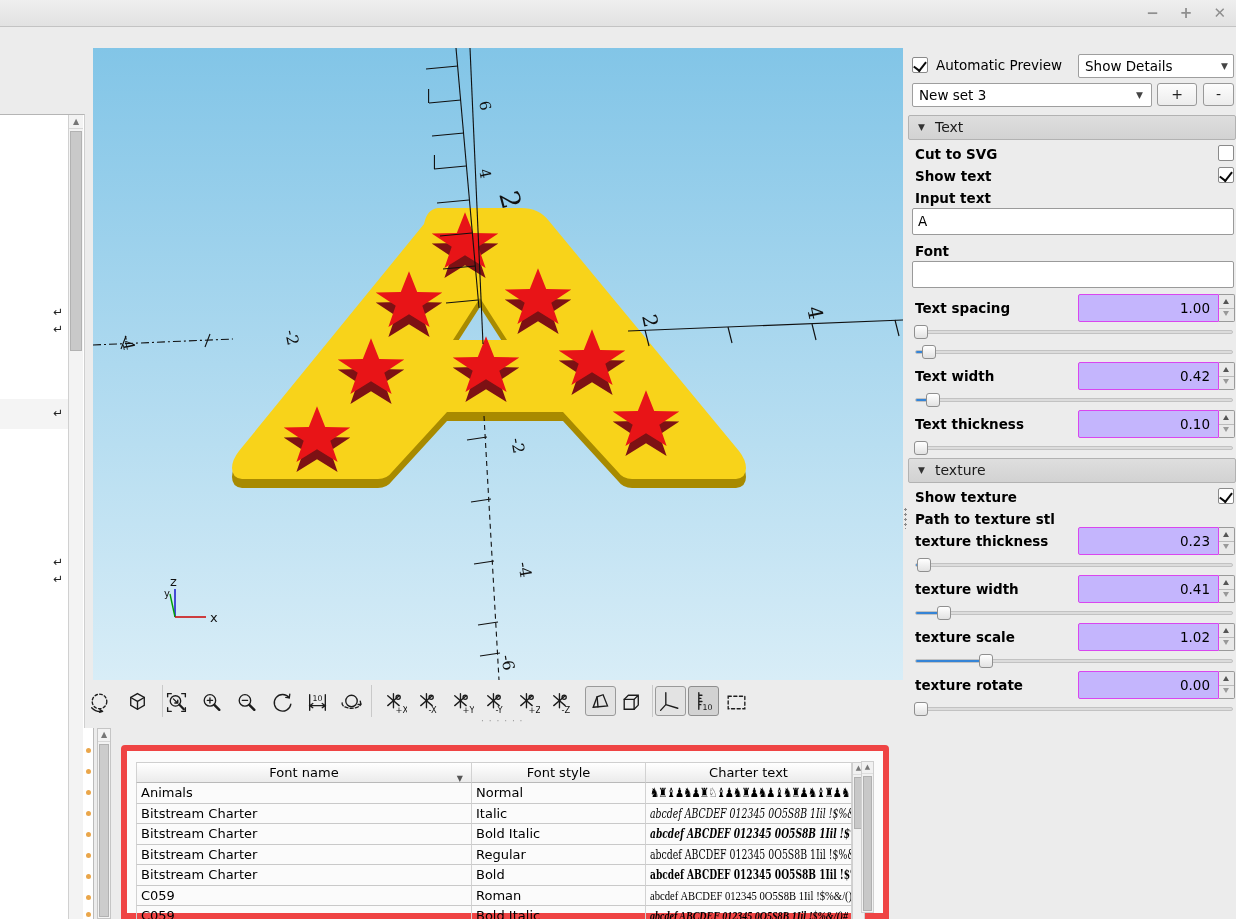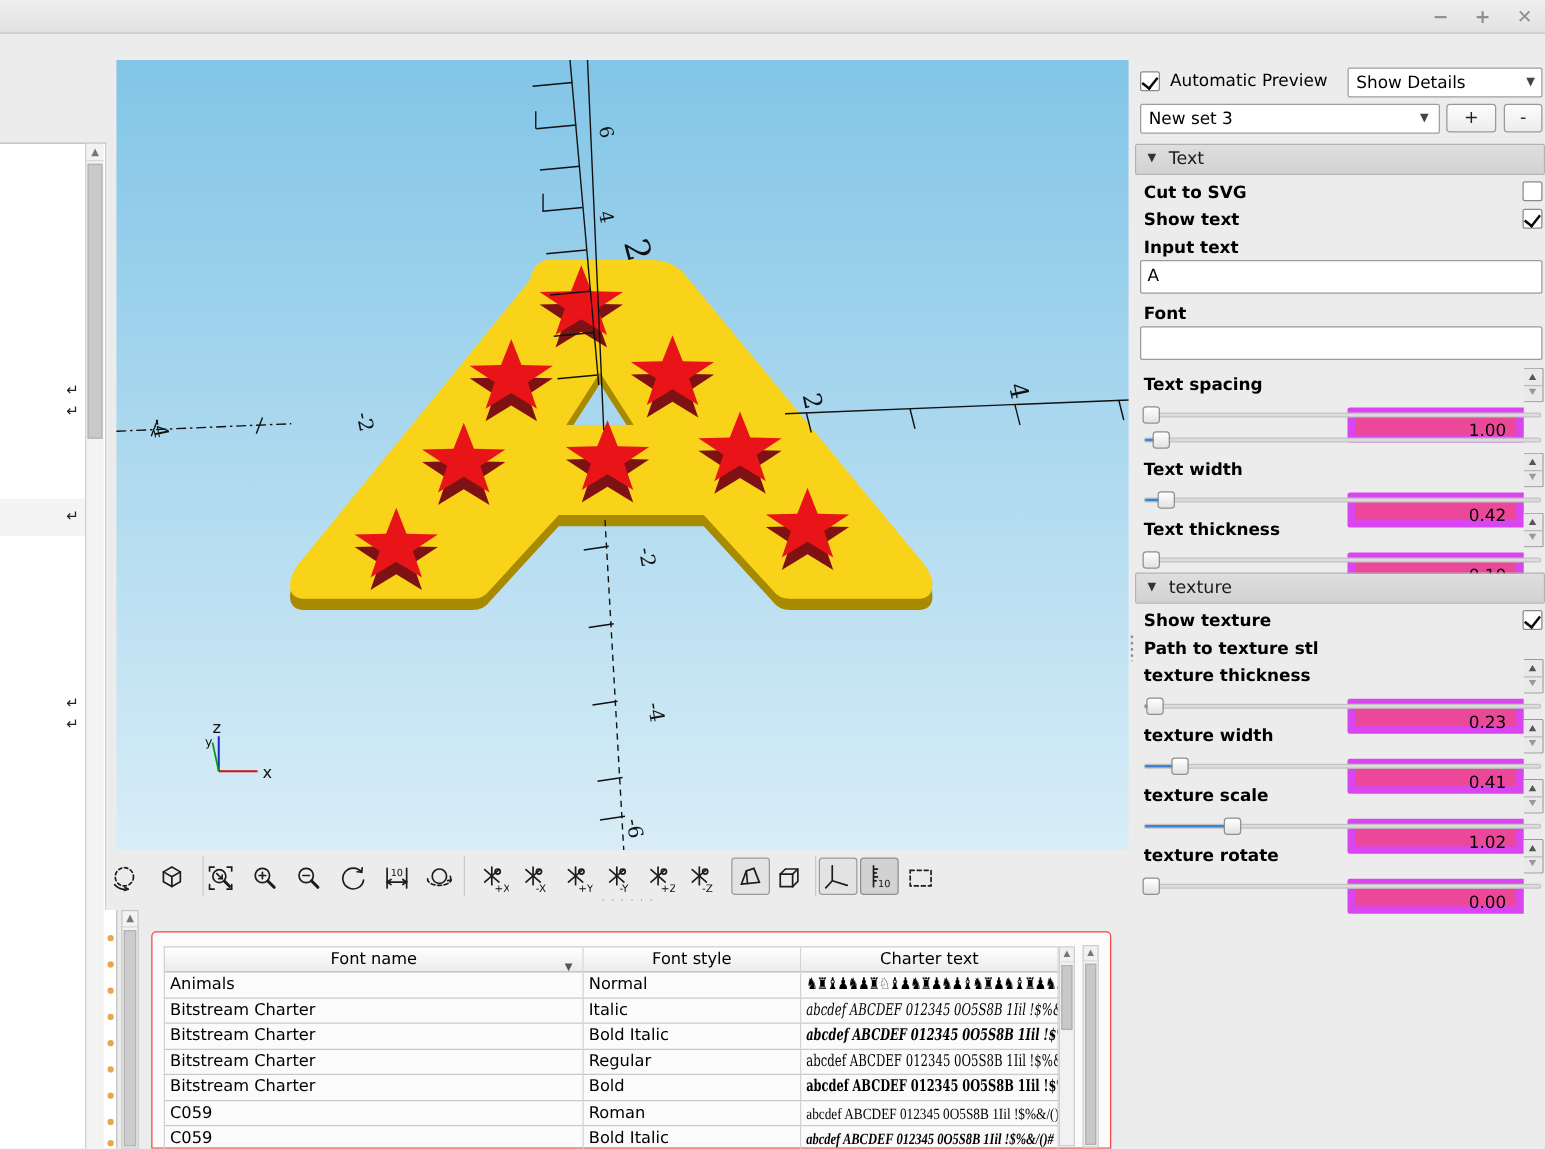--- a/index.html
+++ b/index.html
@@ -18,21 +18,21 @@
   #viewport { position:absolute; left:93px; top:48px; width:810px; height:632px; }
   #vtoolbar { position:absolute; left:93px; top:680px; width:810px; height:42px; }
   .vicon { position:absolute; top:8px; width:28px; height:28px; display:flex; align-items:center; justify-content:center; }
   .vicon.pressed { border:1px solid #9a9a9a; border-radius:3px; background:#e3e3e3; top:6px; width:31px; height:30px; }
   .vicon.pressed2 { border:1px solid #8e8e8e; border-radius:3px; background:#d2d2d2; top:6px; width:31px; height:30px; }
   .vsep { position:absolute; top:5px; width:1px; height:32px; background:#c9c9c9; }
   #tgrip { position:absolute; left:388px; top:36px; color:#9a9a9a; font-size:9px; letter-spacing:1px; }
   #blscroll { position:absolute; left:97px; top:728px; width:14px; bottom:0; background:#f3f3f3; border:1px solid #c5c5c5; }
   #blscroll .arr { height:13px; border-bottom:1px solid #d8d8d8; text-align:center; font-size:8px; color:#777; line-height:12px; }
   #blscroll .thumb { position:absolute; left:1px; top:15px; width:10px; bottom:1px; background:#cccccc; border:1px solid #b2b2b2; }
-  #fontpanel { position:absolute; left:121px; top:745px; width:768px; bottom:0; background:#fbfbfb; border:1px solid #ef4444; border-radius:4px 4px 0 0; }
+  #fontpanel { position:absolute; left:121px; top:745px; width:768px; bottom:0; background:#fbfbfb; border:6px solid #ef4444; border-radius:4px 4px 0 0; }
   #fonttable { position:absolute; left:9px; top:11px; width:716px; }
   .frow { display:flex; }
   .fcell { border-right:1px solid #d2d2d2; border-bottom:1px solid #c9c9c9; font-size:13px; color:#000; padding:0 4px; height:20.5px; line-height:20px; overflow:hidden; white-space:nowrap; }
   .fhead .fcell { background:linear-gradient(#ffffff,#ebebeb); border-bottom:1px solid #b9b9b9; border-top:1px solid #cfcfcf; text-align:center; height:21px; position:relative; }
   .fhead .fcell:first-child { border-left:1px solid #cfcfcf; }
   .frow .fcell:first-child { border-left:1px solid #d2d2d2; }
   .c0 { width:336px; } .c1 { width:174px; } .c2 { width:206px; }
   .sortarr { position:absolute; right:8px; top:6px; font-size:8px; color:#555; }
   .samp { display:inline-block; transform-origin:0 60%; font-size:13px; }
   .s-it  .samp { font-family:"DejaVu Serif",serif; font-style:italic; transform:scaleX(0.72); }
@@ -69,21 +69,21 @@
   .sechead { height:25px; background:linear-gradient(#dedede,#d2d2d2); border:1px solid #b2b2b2; border-radius:2px; line-height:23px; color:#1a1a1a; font-size:14px; padding-left:26px; position:relative; margin-bottom:4px; }
   .sechead .tri { position:absolute; left:9px; top:0; font-size:9px; color:#333; line-height:23px; }
   .cbrow { height:22px; position:relative; }
   .plabel { position:absolute; left:7px; top:0; font-weight:bold; color:#000; line-height:21px; white-space:nowrap; }
   .cbrow .cbx { position:absolute; right:2px; top:1px; }
   .tlabelrow { height:18px; position:relative; }
   .tinput { margin:2px 2px 6px 4px; height:27px; background:#fff; border:1px solid #9a9a9a; border-radius:2px; line-height:25px; padding-left:5px; color:#000; }
   .spinrow { height:28px; position:relative; }
   .spinrow .plabel { line-height:28px; }
   .spinbox { position:absolute; right:1px; top:0; width:157px; height:28px; }
-  .spinval { position:absolute; left:0; top:0; width:141px; height:28px; background:#ec4899; border:6px solid #d946ef; border-radius:2px 0 0 2px; text-align:right; padding-right:8px; line-height:26px; color:#000;margin-top:32px; }
+  .spinval { position:absolute; left:0; top:0; width:141px; height:28px; background:#c4b5fd; border:1px solid #d946ef; border-radius:2px 0 0 2px; text-align:right; padding-right:8px; line-height:26px; color:#000; }
   .spinbtns { position:absolute; right:0; top:0; width:16px; height:28px; border:1px solid #9a9a9a; border-left:none; background:#e9e9e9; border-radius:0 2px 2px 0; }
   .sbu,.sbd { position:absolute; left:0; width:100%; height:14px; }
   .sbu { top:0; border-bottom:1px solid #bbb; }
   .sbd { bottom:0; }
   .sbu:after { content:""; position:absolute; left:4px; top:4px; border-left:3.5px solid transparent; border-right:3.5px solid transparent; border-bottom:5px solid #555; }
   .sbd:after { content:""; position:absolute; left:4px; top:4px; border-left:3.5px solid transparent; border-right:3.5px solid transparent; border-top:5px solid #999; }
   .sliderrow { height:20px; position:relative; padding:0 3px; }
   .groove { position:absolute; left:7px; right:3px; top:8px; height:4px; background:#dcdcdc; border:1px solid #c2c2c2; border-radius:2px; }
   .gfill { position:absolute; left:0; top:0; height:100%; background:#3584d6; border-radius:2px; }
   .shandle { position:absolute; top:-6px; width:14px; height:14px; background:linear-gradient(#ffffff,#e2e2e2); border:1px solid #8f8f8f; border-radius:3px; margin-left:-7px; }

